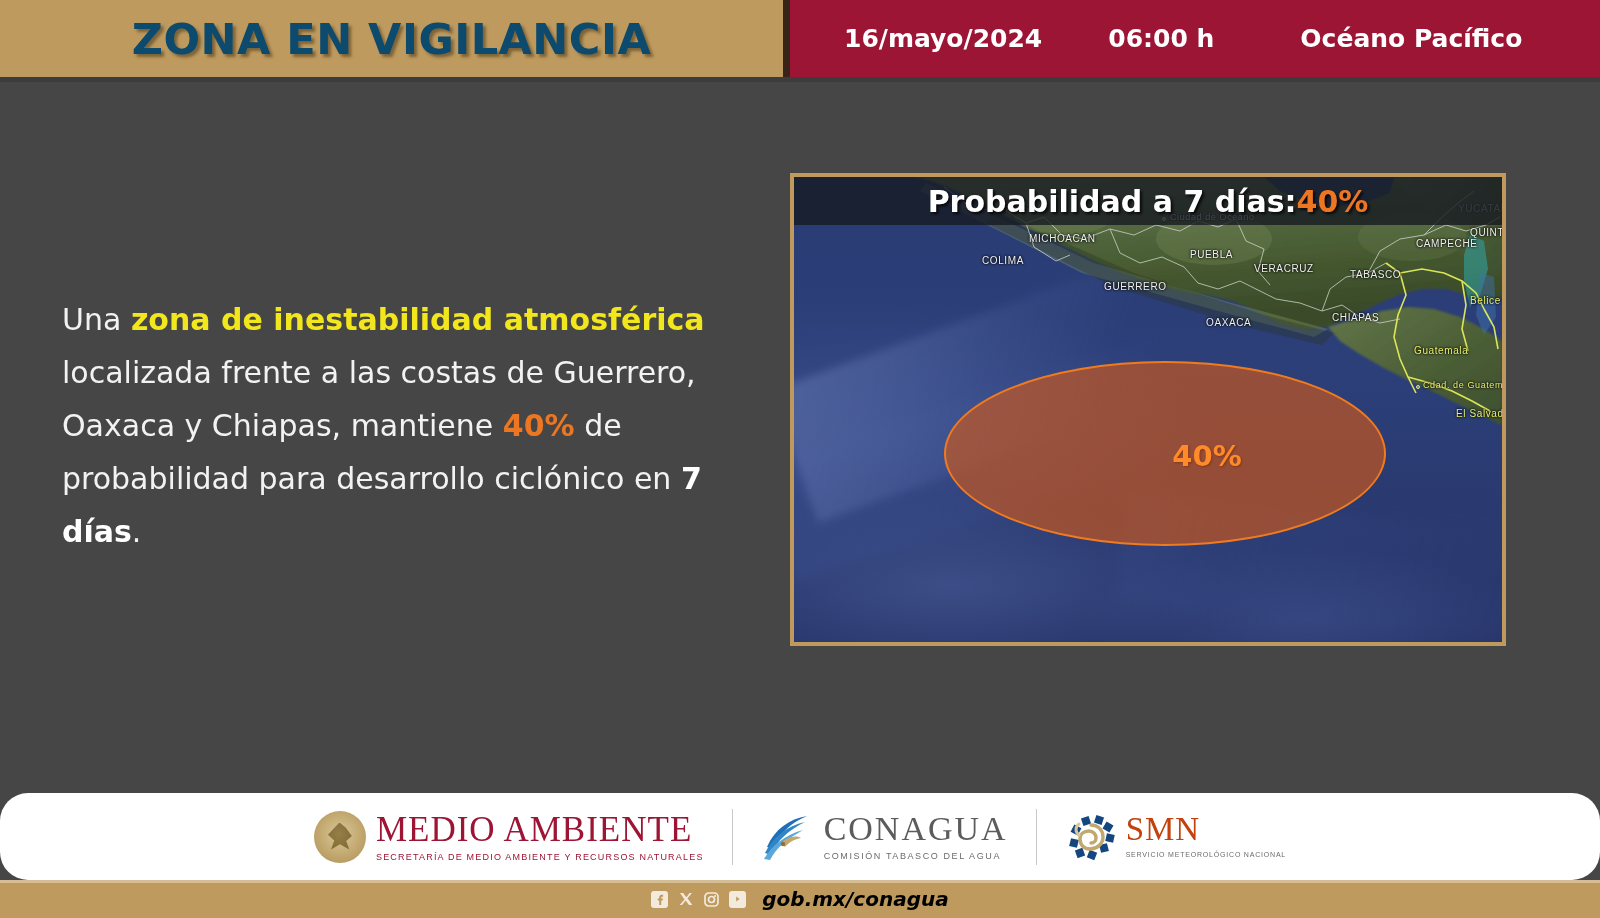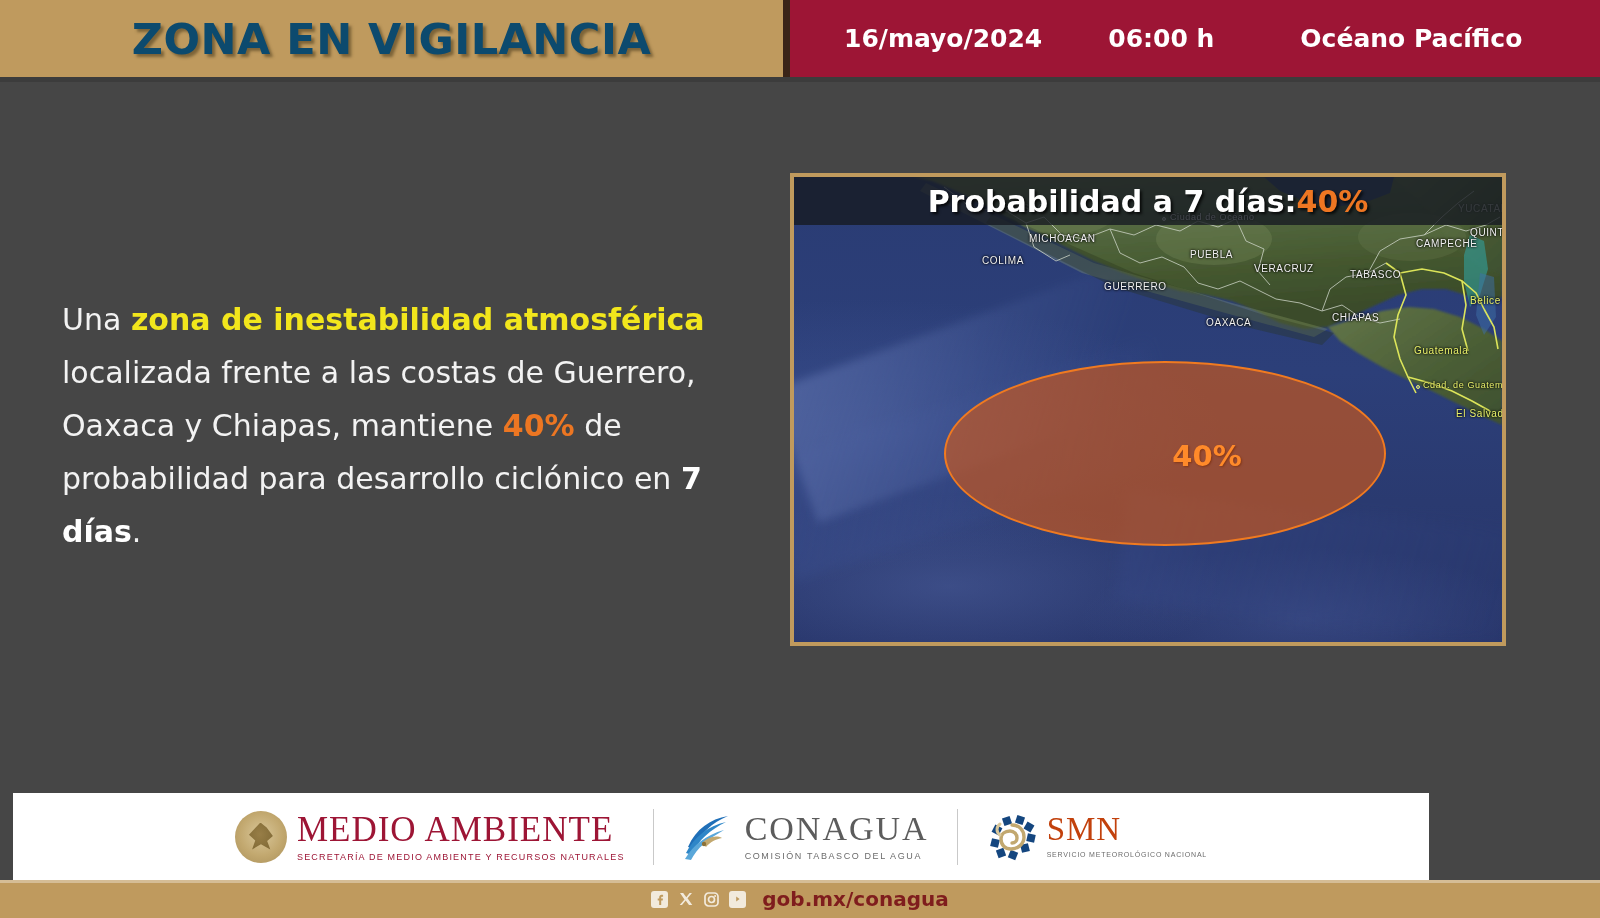--- a/index.html
+++ b/index.html
@@ -132,23 +132,23 @@
   }
   .map-label.country { color: #E9F06A; }
   .map-label.city { color: #F0F0F0; font-size: 9px; }
   .city-dot {
     position: absolute; width: 4px; height: 4px; border-radius: 50%;
     border: 1px solid #E8E8E8; background: rgba(255,255,255,0.25); z-index: 4;
   }
 
   
   .footer-white {
-    position: absolute; left: 13px; top: 793px; width: 1416px; height: 87px;
+    position: absolute; left: 0; top: 793px; width: 1600px; height: 87px;
     background: #FFFFFF;
-    display: flex; align-items: center; justify-content: center;
+    display: flex; align-items: center; justify-content: center; border-radius: 28px;
   }
   .logo-row { display: flex; align-items: center; gap: 0; }
   .logo-block { display: flex; align-items: center; }
 
   .eagle {
     width: 52px; height: 52px; border-radius: 50%;
     background: radial-gradient(circle at 50% 45%, #D9C79A 0%, #C2A86F 55%, #A98F58 100%);
     position: relative; flex: 0 0 auto;
   }
   .eagle::after {
@@ -206,22 +206,23 @@
   }
   .soc {
     width: 17px; height: 17px; border-radius: 3px;
     background: #F2EADC; color: #BF9A5E;
     display: flex; align-items: center; justify-content: center;
     font-size: 12px; font-weight: bold; line-height: 1;
     font-family: "DejaVu Sans", sans-serif;
   }
   .soc svg { display: block; }
   .soc-url {
-    margin-left: 7px; color: #7f1d1d; font-size: 20px; font-weight: bold;
-    font-family: "DejaVu Sans", sans-serif;
+    margin-left: 7px; color: #000000; font-size: 20px; font-weight: bold;
+    font-family: "DejaVu Sans", sans-serif;
+    font-style: italic;
   }
 </style>
 </head>
 <body>
 
 <div class="slide">
 
   <div class="header">
     <div class="header-title-bar">
       <div class="header-title">ZONA EN VIGILANCIA</div>

